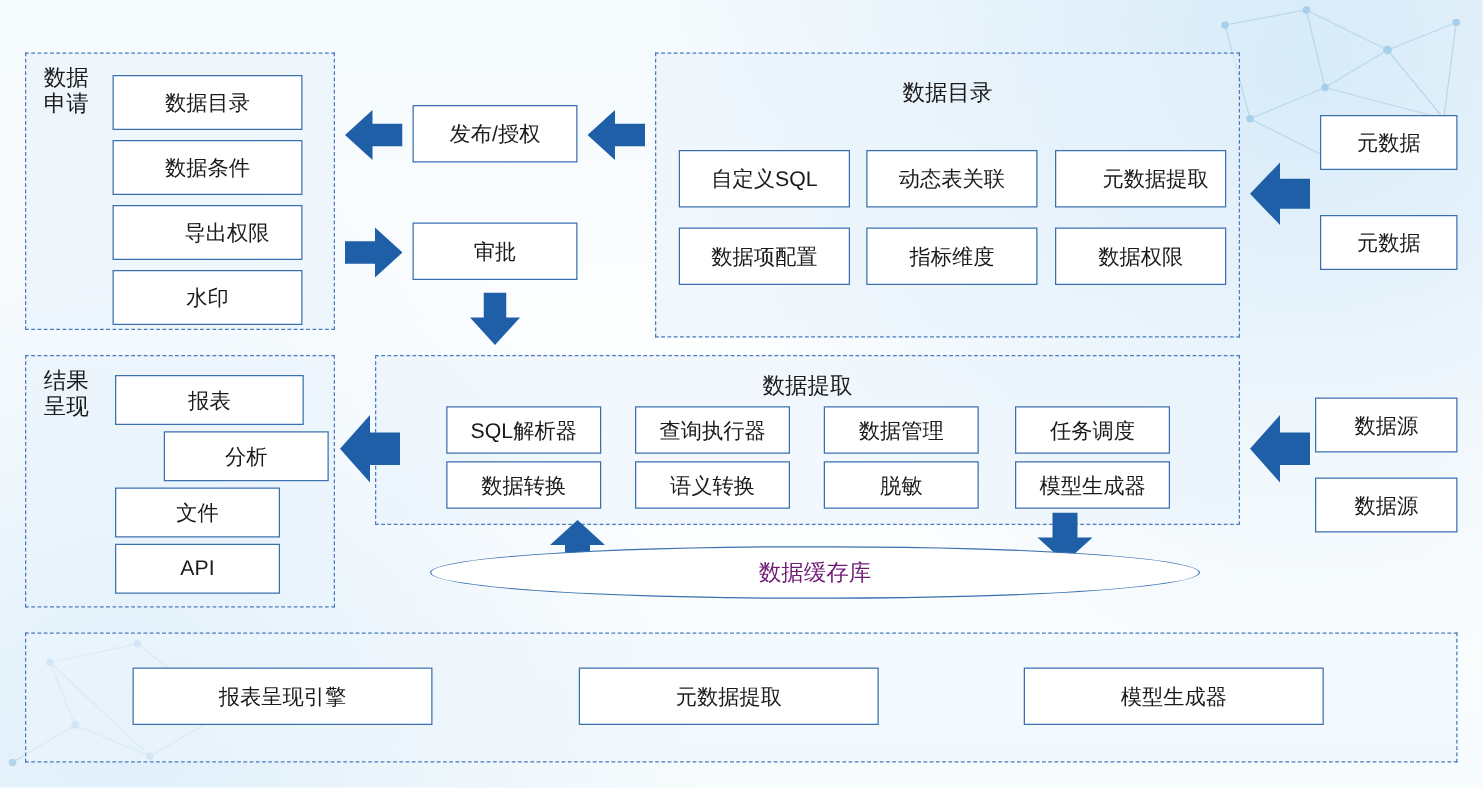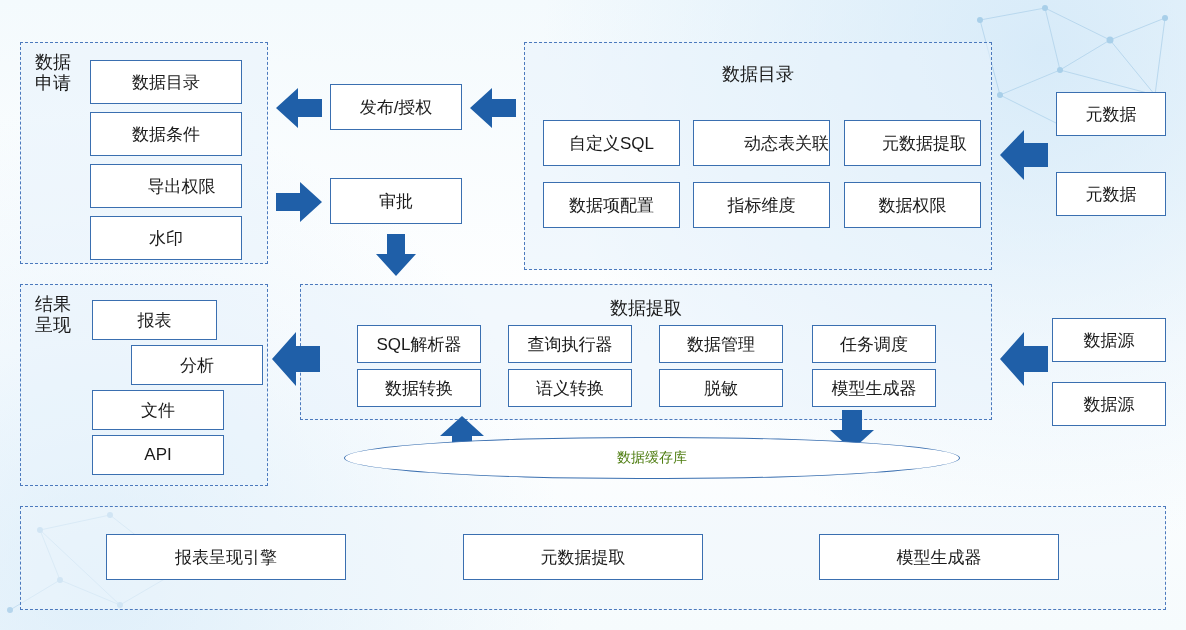--- a/index.html
+++ b/index.html
@@ -68,22 +68,22 @@
   }
   .cyl {
     position: absolute;
     box-sizing: border-box;
     border: 1px solid #3a6fb0;
     border-radius: 50% / 22px;
     background: #ffffff;
     display: flex;
     align-items: center;
     justify-content: center;
-    font-size: 14px;
-    color: #4d7c0f;
+    font-size: 18px;
+    color: #701a75;
   }
   .bottom-band {
     position: absolute;
     box-sizing: border-box;
     border: 1px dashed #4b79bd;
     background: rgba(238,246,252,0.5);
   }
 </style>
 </head>
 <body>
@@ -145,21 +145,21 @@
   <div class="box" style="left:90px; top:216px; width:152px; height:44px;">
     <span>水印</span>
   </div>
 
   <div class="group" style="left:20px; top:284px; width:248px; height:202px;"></div>
   <div class="vlabel" style="left:28px; top:294px; width:50px; height:182px;">
     <span style="white-space:pre-line;">结果
 呈现</span>
   </div>
 
-  <div class="box" style="left:92px; top:300px; width:125px; height:40px;justify-content:center;">
+  <div class="box" style="left:92px; top:300px; width:151px; height:40px;justify-content:center;">
     <span>报表</span>
   </div>
   <div class="box" style="left:92px; top:345px; width:132px; height:40px;margin-left:39px;">
     <span>分析</span>
   </div>
   <div class="box" style="left:92px; top:390px; width:132px; height:40px;">
     <span>文件</span>
   </div>
   <div class="box" style="left:92px; top:435px; width:132px; height:40px;">
     <span>API</span>
@@ -189,21 +189,21 @@
   </svg>
 
   <div class="group" style="left:524px; top:42px; width:468px; height:228px;"></div>
   <div class="group-title" style="left:524px; top:62px; width:468px;">
     <span>数据目录</span>
   </div>
 
   <div class="box" style="left:543px; top:120px; width:137px; height:46px;">
     <span>自定义SQL</span>
   </div>
-  <div class="box" style="left:693px; top:120px; width:137px; height:46px;justify-content:flex-end;">
+  <div class="box" style="left:693px; top:120px; width:137px; height:46px;">
     <span>动态表关联</span>
   </div>
   <div class="box" style="left:844px; top:120px; width:137px; height:46px;padding-left:24px;">
     <span>元数据提取</span>
   </div>
   <div class="box" style="left:543px; top:182px; width:137px; height:46px;">
     <span>数据项配置</span>
   </div>
   <div class="box" style="left:693px; top:182px; width:137px; height:46px;">
     <span>指标维度</span>

